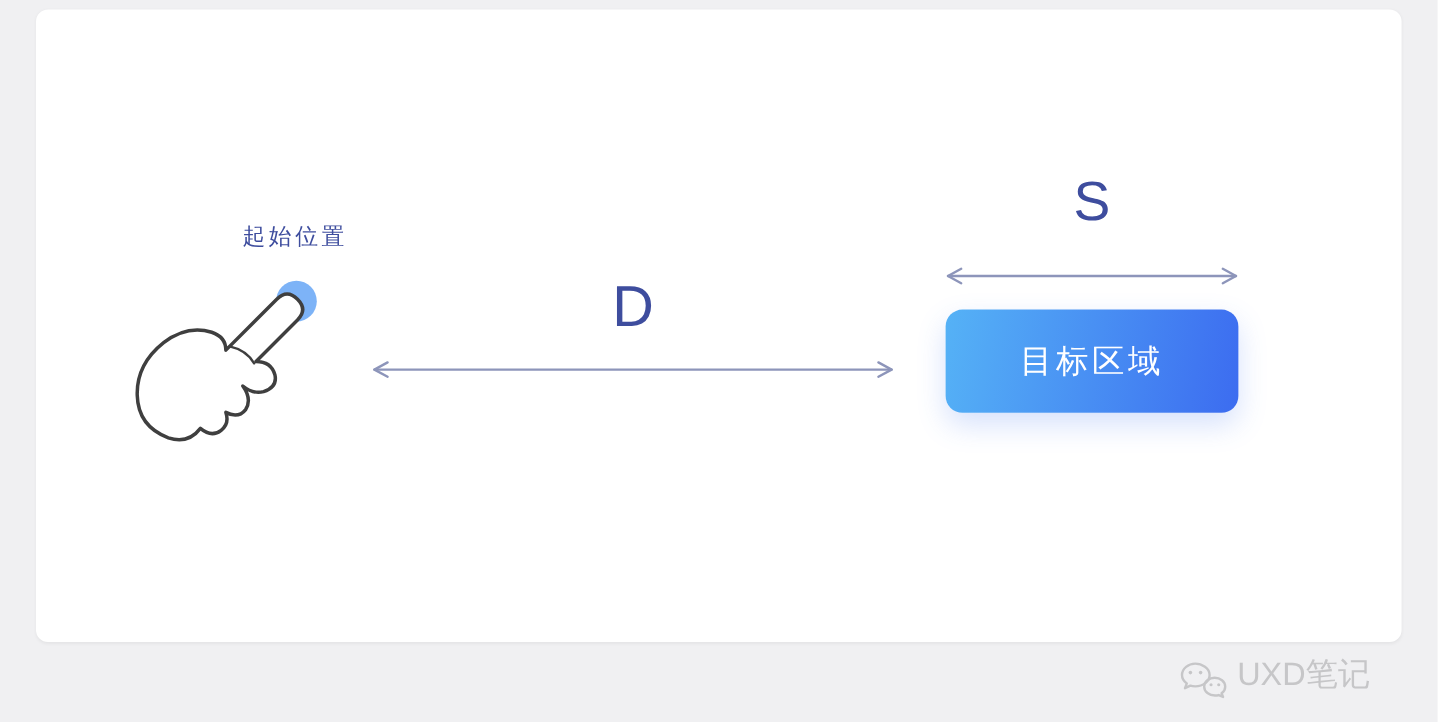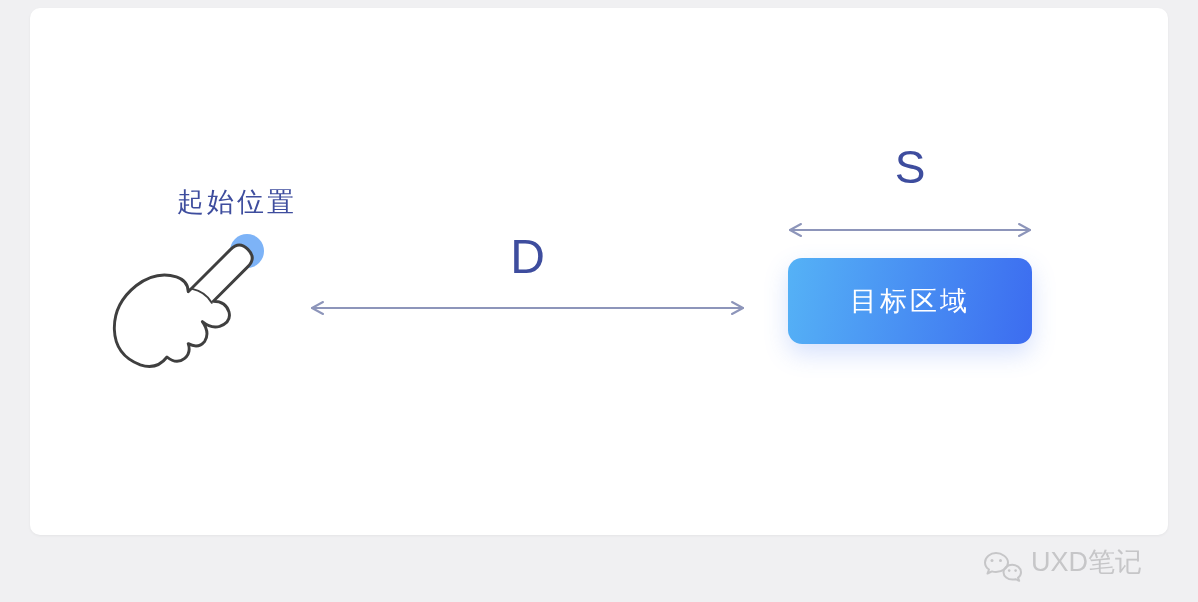--- a/index.html
+++ b/index.html
@@ -14,21 +14,21 @@
     font-family:"Liberation Sans","DejaVu Sans",sans-serif;
     position:relative;
   }
   .card{
     position:absolute;left:30px;top:8px;width:1138px;height:527px;
     background:var(--card-bg);border-radius:10px;
     box-shadow:0 1px 3px rgba(0,0,0,.05);
   }
   .abs{position:absolute;}
   .start-label{
-    left:147px;top:176px;font-size:27px;letter-spacing:3px;
+    left:172px;top:176px;font-size:19px;letter-spacing:3px;
     color:var(--label);font-weight:400;
   }
   .start-dot{
     left:200px;top:226px;width:34px;height:34px;border-radius:50%;
     background:var(--dot);
   }
   .hand{left:75px;top:227px;}
   .arrow-svg{stroke:var(--arrow);fill:none;stroke-width:2;stroke-linecap:round;stroke-linejoin:round;}
   .d-arrow{left:277px;top:290px;}
   .s-arrow{left:755px;top:212px;}

